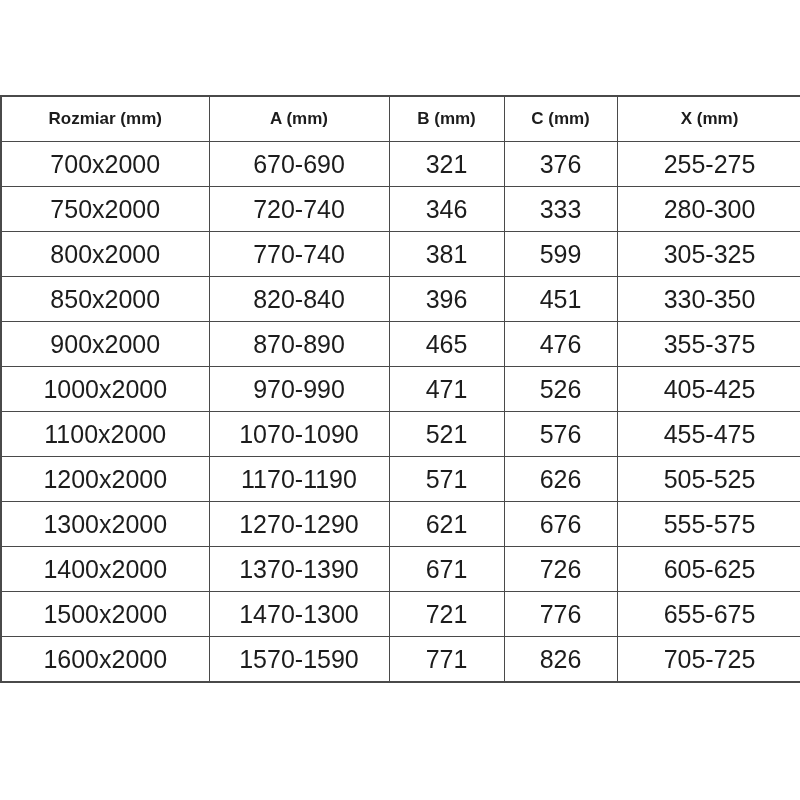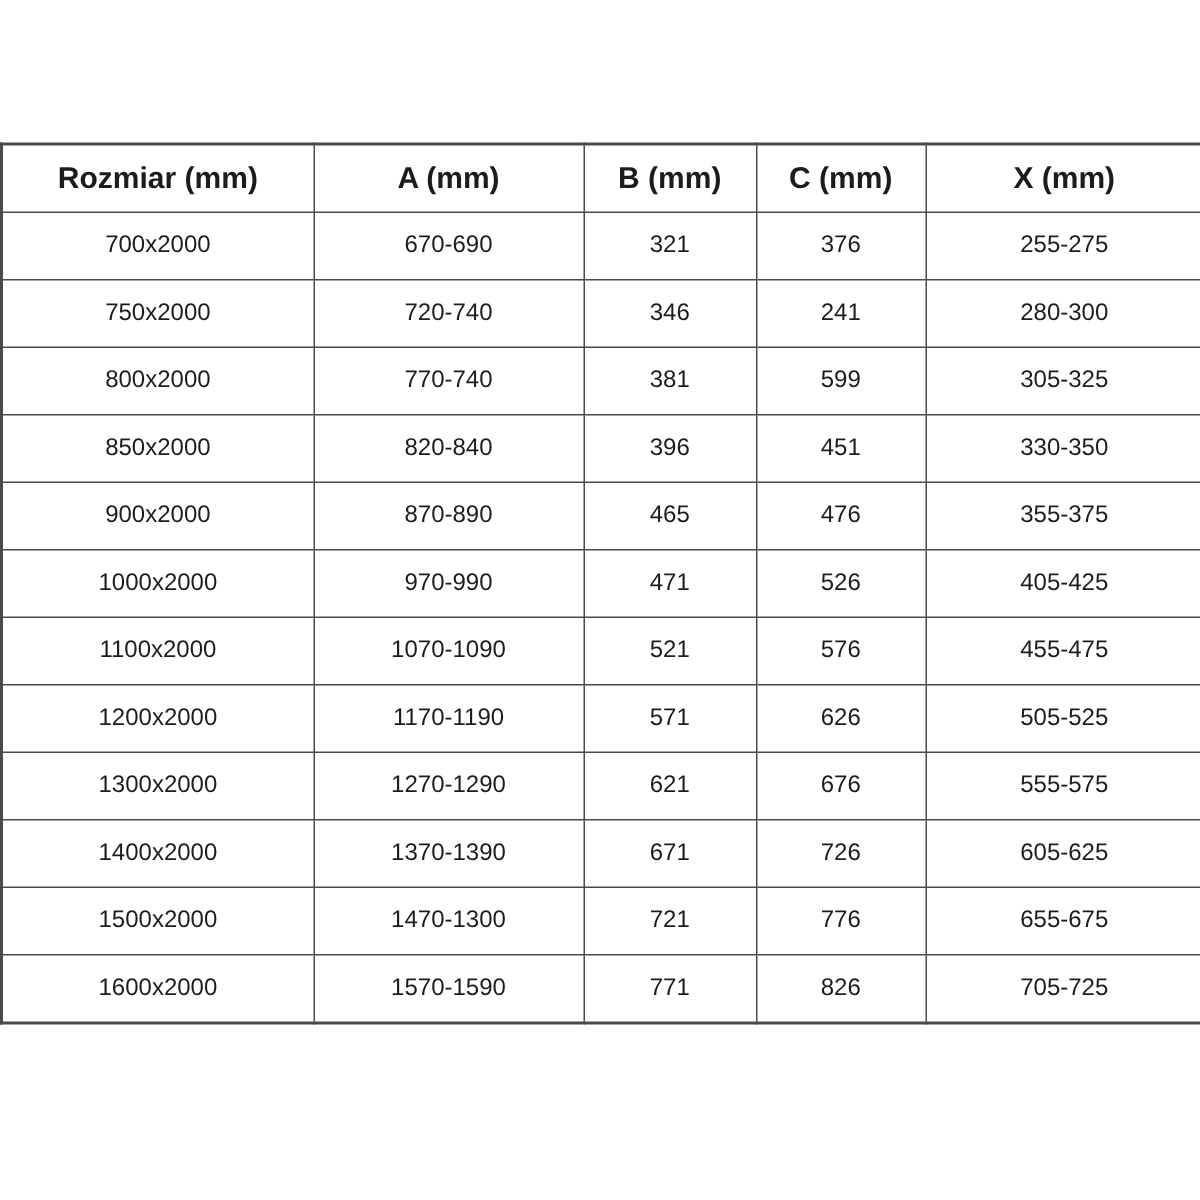--- a/index.html
+++ b/index.html
@@ -39,26 +39,26 @@
   table.size-table td {
     border: 1.5px solid #4a4a4a;
     height: 44px;
     text-align: center;
     vertical-align: middle;
     padding: 0;
     overflow: hidden;
     white-space: nowrap;
   }
   table.size-table th {
-    font-size: 20px;
+    font-size: 17px;
     font-weight: bold;
     letter-spacing: 0px;
   }
   table.size-table td {
-    font-size: 16px;
+    font-size: 25px;
     font-weight: normal;
   }
   
   table.size-table {
     border: 2px solid #4a4a4a;
     border-right: none;
   }
 </style>
 </head>
 <body>
@@ -87,21 +87,21 @@
             <td>700x2000</td>
             <td>670-690</td>
             <td>321</td>
             <td>376</td>
             <td>255-275</td>
           </tr>
           <tr>
             <td>750x2000</td>
             <td>720-740</td>
             <td>346</td>
-            <td>241</td>
+            <td>333</td>
             <td>280-300</td>
           </tr>
           <tr>
             <td>800x2000</td>
             <td>770-740</td>
             <td>381</td>
             <td>599</td>
             <td>305-325</td>
           </tr>
           <tr>

